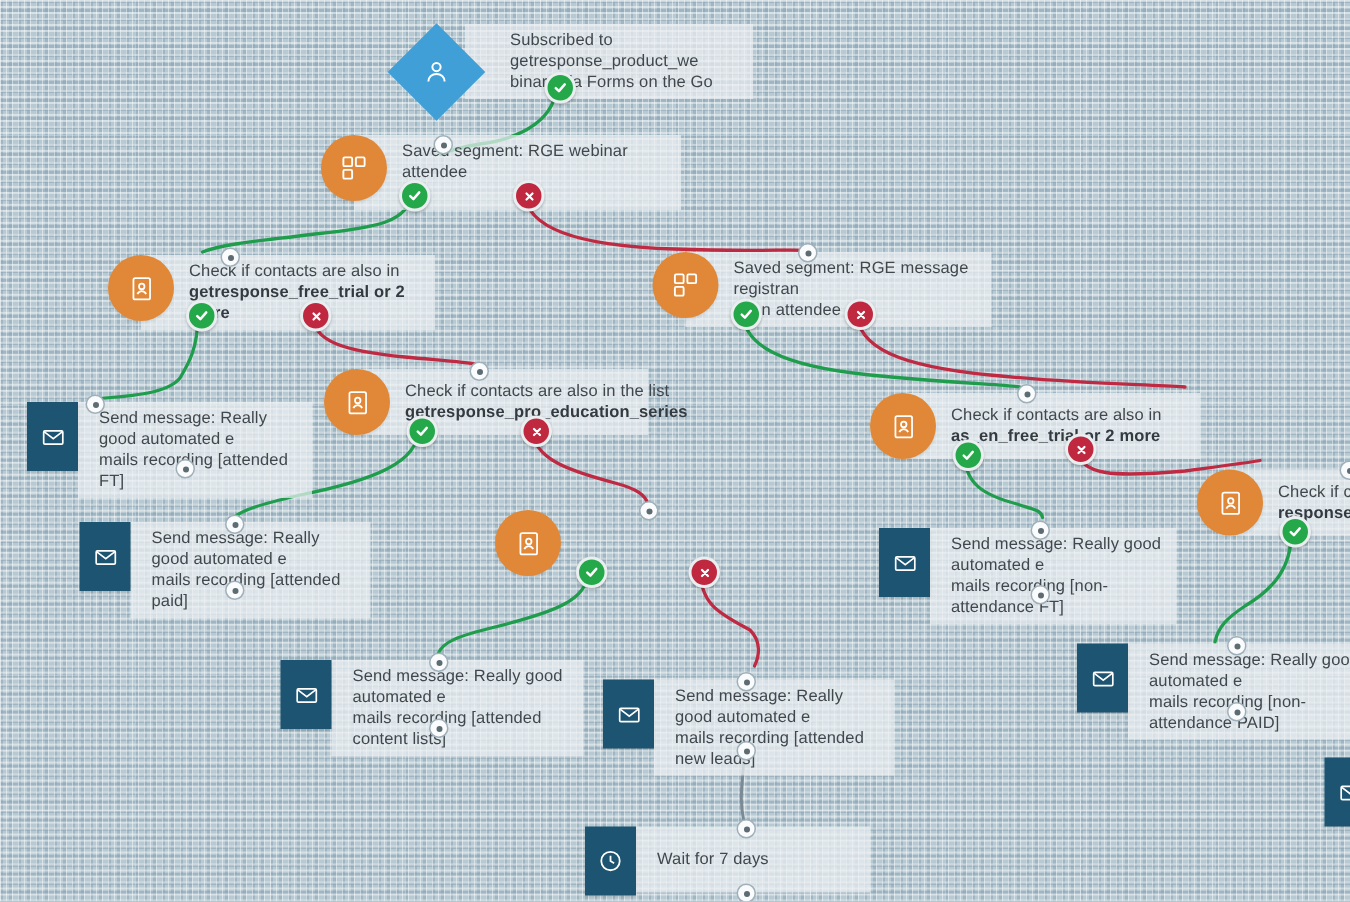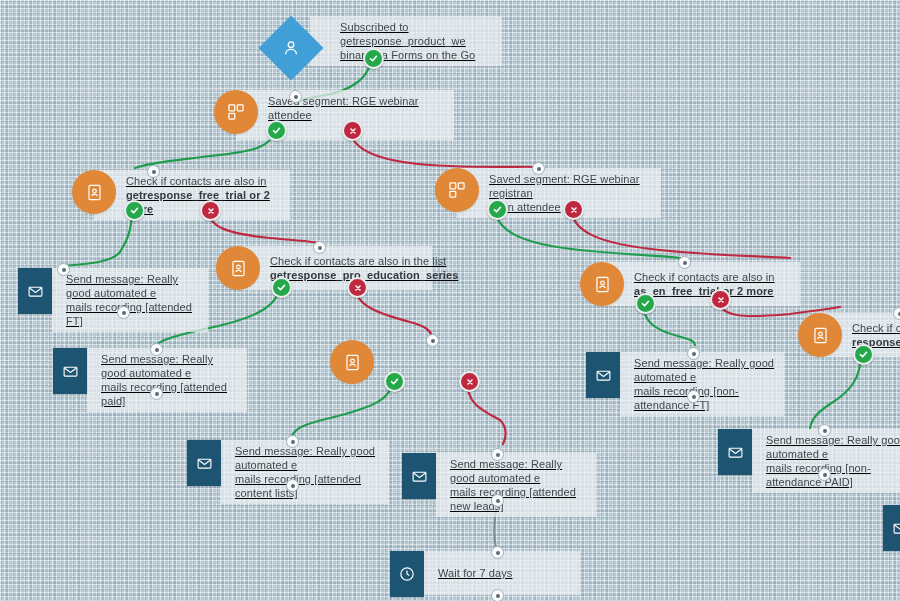--- a/index.html
+++ b/index.html
@@ -24,21 +24,21 @@
     position:absolute;inset:0;pointer-events:none;
     background-image:
       repeating-linear-gradient(to bottom, rgba(255,255,255,0.45) 0 1px, transparent 1px 4px),
       repeating-linear-gradient(to right, rgba(255,255,255,0.45) 0 1px, transparent 1px 4px);
     background-size:1px 100%, 100% 1px;
     background-repeat:repeat-x, repeat-y;
     background-position:0 0,0 0;
   }
   #edges{position:absolute;left:0;top:0;width:900px;height:601px;pointer-events:none;}
 
-  .node{position:absolute;display:flex;align-items:stretch;text-decoration:underline;}
+  .node{position:absolute;display:flex;align-items:stretch;}
   .node .panel{
     background:rgba(236,240,242,0.72);
     display:flex;align-items:center;
     min-height:44px;
   }
   .node .label{
     font-size:11px;line-height:14px;color:#40484d;
     padding:4px 8px 4px 6px;
     letter-spacing:0.1px;
   }
@@ -210,21 +210,21 @@
   <div class="node cond" style="left:435px;top:168px;">
     <div class="circ">
       <svg class="icon" width="20" height="20" viewBox="0 0 24 24" fill="none" stroke="#ffffff" stroke-width="1.5">
         <rect x="3.5" y="3.5" width="7" height="7" rx="1"></rect>
           <rect x="13.5" y="3.5" width="7" height="7" rx="1"></rect>
         <rect x="3.5" y="13.5" width="7" height="7" rx="1"></rect>
       </svg>
     </div>
     <div class="panel" style="width:178px;">
       <div class="label">
-        <span>Saved segment: RGE webinar registran</span><br><span>t non attendee</span>
+        <span>Saved segment: RGE message registran</span><br><span>t non attendee</span>
       </div>
     </div>
   </div>
   <div class="dot" style="left:532px;top:162px;"></div>
   <div class="badge ok" style="left:487px;top:199px;">
     <svg width="9" height="9" viewBox="0 0 12 12" fill="none" stroke="#fff" stroke-width="2.2" stroke-linecap="round" stroke-linejoin="round">
         <path d="M2 6.3 L4.8 9 L10 3"></path>
       </svg>
   </div>
   <div class="badge no" style="left:563px;top:199px;">

